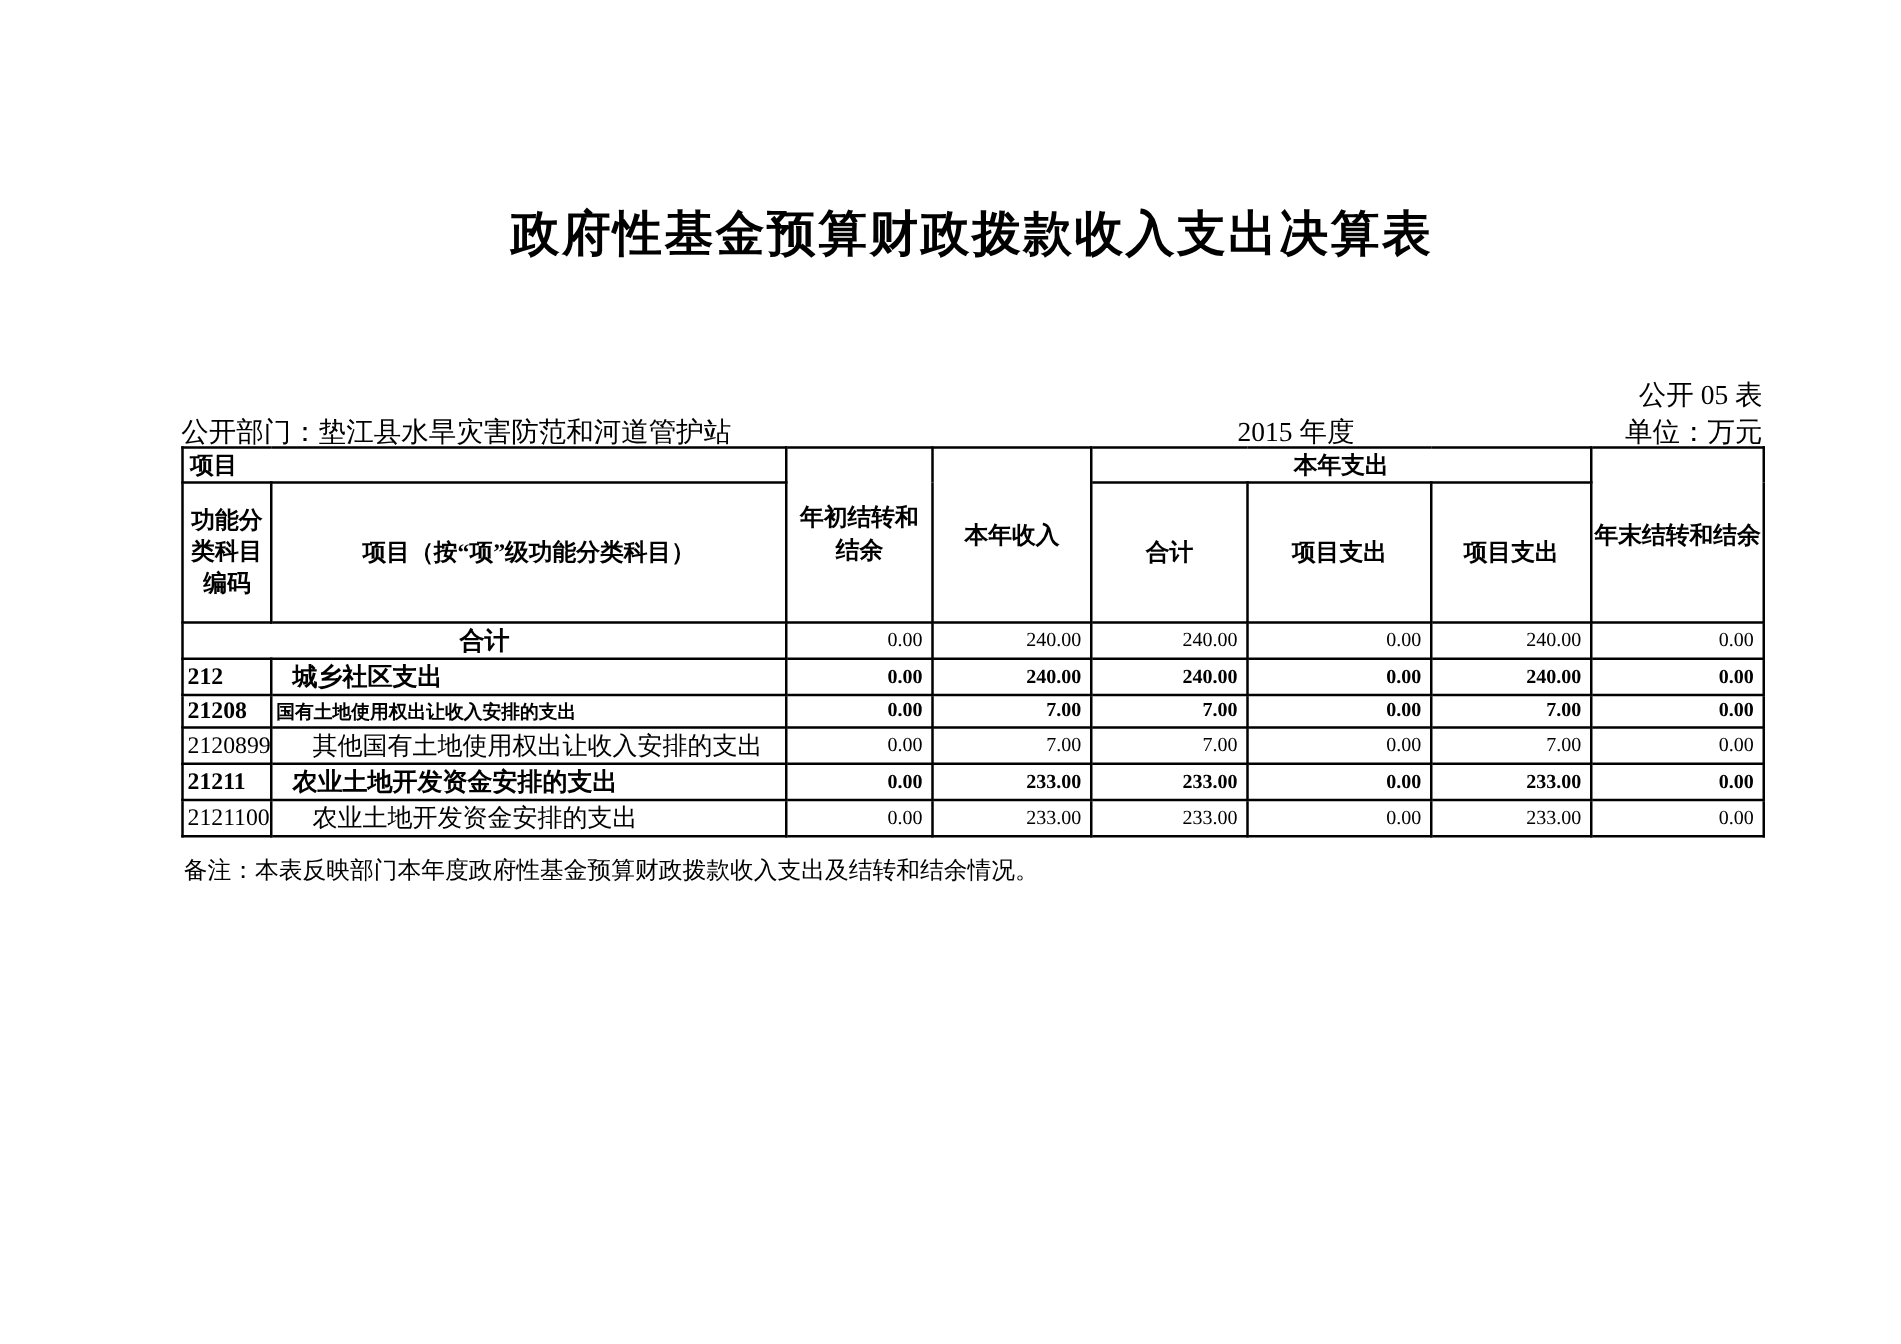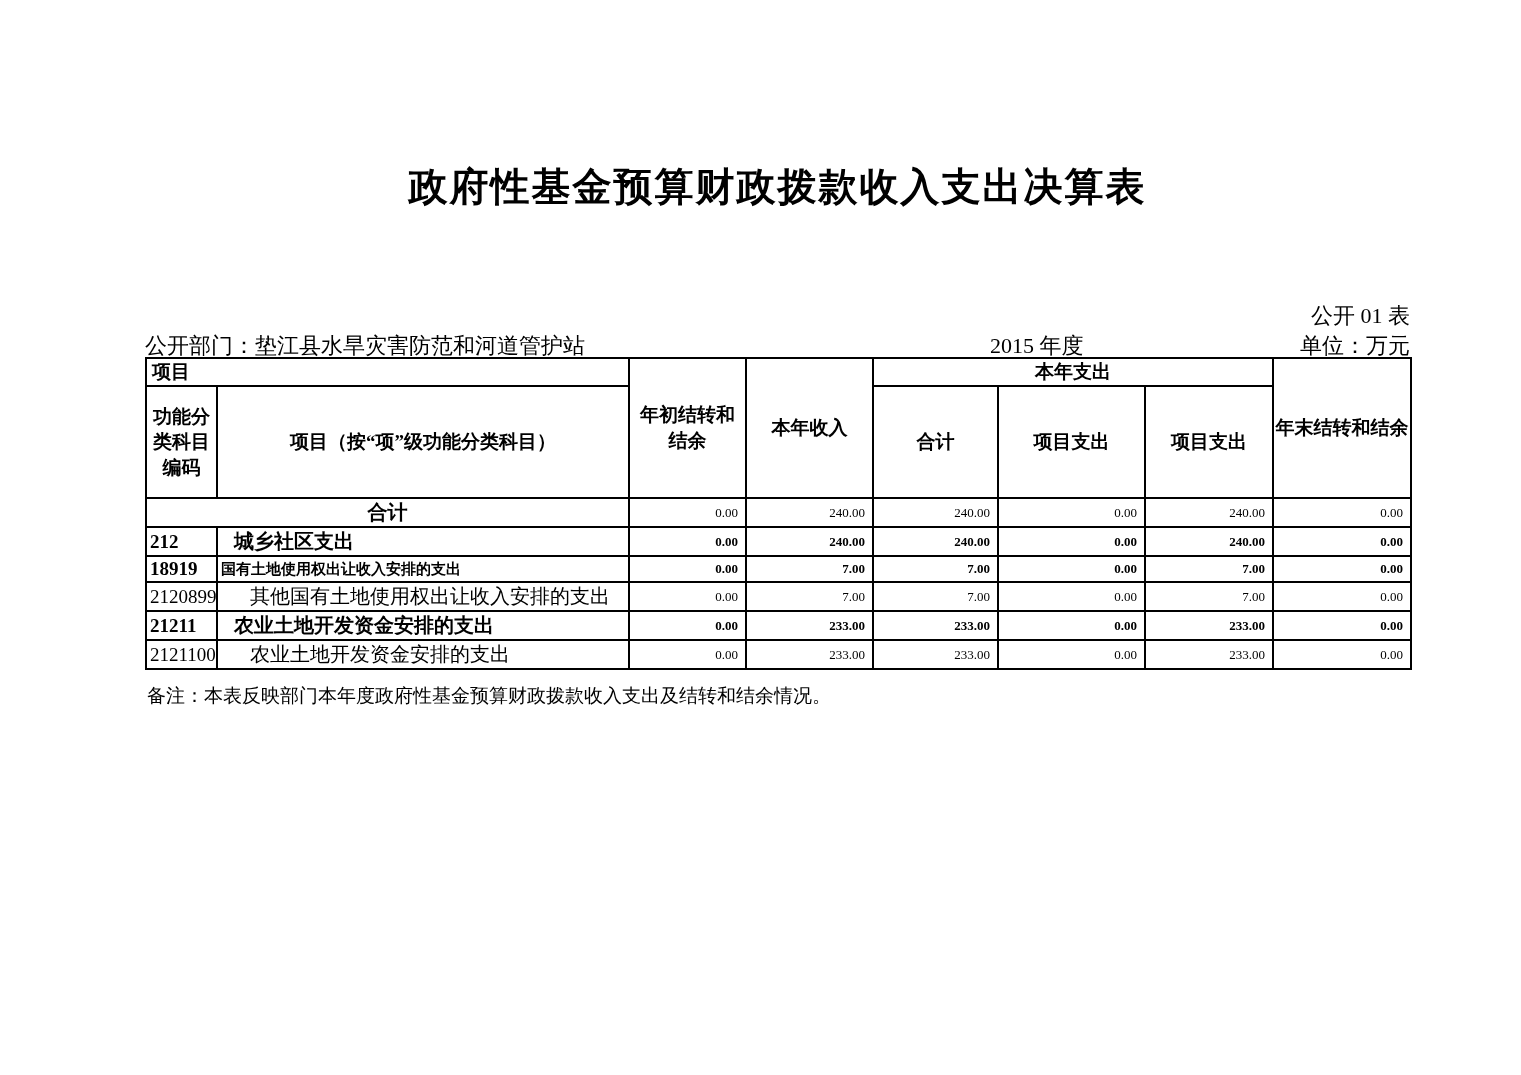--- a/index.html
+++ b/index.html
@@ -67,21 +67,21 @@
   td.h-expgroup { border-bottom-style: none; }
   td.h-total-sub { border-top-style: none; }
   .wrap-code { width: 64px; margin: 0 auto; text-align: center; line-height: 1.35; }
   .wrap-begin { width: 100px; margin: 16px auto; text-align: center; line-height: 1.35; }
   td.nowrap { white-space: nowrap; }
 
   
   .drow td { height: 26px; }
   td.code-cell { text-align: left; padding-left: 3px; font-size: 19px; }
   td.name-cell { text-align: left; }
-  td.val-cell { text-align: right; padding-right: 7px; font-size: 13px; white-space: nowrap; }
+  td.val-cell { text-align: right; padding-right: 7px; font-size: 16px; white-space: nowrap; }
   .drow-bold td.code-cell, .drow-bold td.val-cell { font-weight: bold; }
   td.total-label { text-align: center; font-weight: bold; font-size: 20px; }
   td.name-bold { font-weight: bold; font-size: 20px; padding-left: 16px; white-space: nowrap; }
   td.name-bold-sm { font-weight: bold; font-size: 15px; padding-left: 3px; white-space: nowrap; }
   td.name-normal { font-size: 20px; padding-left: 32px; white-space: nowrap; }
 
   .note-line {
     position: absolute;
     left: 147px;
     top: 683px;
@@ -89,21 +89,21 @@
     font-size: 19px;
   }
 </style>
 </head>
 <body>
 
 <div class="page">
 
   <div class="doc-title">政府性基金预算财政拨款收入支出决算表</div>
 
-  <div class="sheet-label">公开 01 表</div>
+  <div class="sheet-label">公开 05 表</div>
 
   <div class="meta-row">
     <span class="meta-dept">公开部门：垫江县水旱灾害防范和河道管护站</span>
     <span class="meta-year">2015 年度</span>
     <span class="meta-unit">单位：万元</span>
   </div>
 
   <table class="fin-table">
     <colgroup>
       <col style="width:71px">
@@ -150,21 +150,21 @@
         <td class="name-cell name-bold">城乡社区支出</td>
         <td class="val-cell">0.00</td>
         <td class="val-cell">240.00</td>
         <td class="val-cell">240.00</td>
         <td class="val-cell">0.00</td>
         <td class="val-cell">240.00</td>
         <td class="val-cell">0.00</td>
       </tr>
 
       <tr class="drow drow-bold">
-        <td class="code-cell">18919</td>
+        <td class="code-cell">21208</td>
         <td class="name-cell name-bold-sm">国有土地使用权出让收入安排的支出</td>
         <td class="val-cell">0.00</td>
         <td class="val-cell">7.00</td>
         <td class="val-cell">7.00</td>
         <td class="val-cell">0.00</td>
         <td class="val-cell">7.00</td>
         <td class="val-cell">0.00</td>
       </tr>
 
       <tr class="drow">

